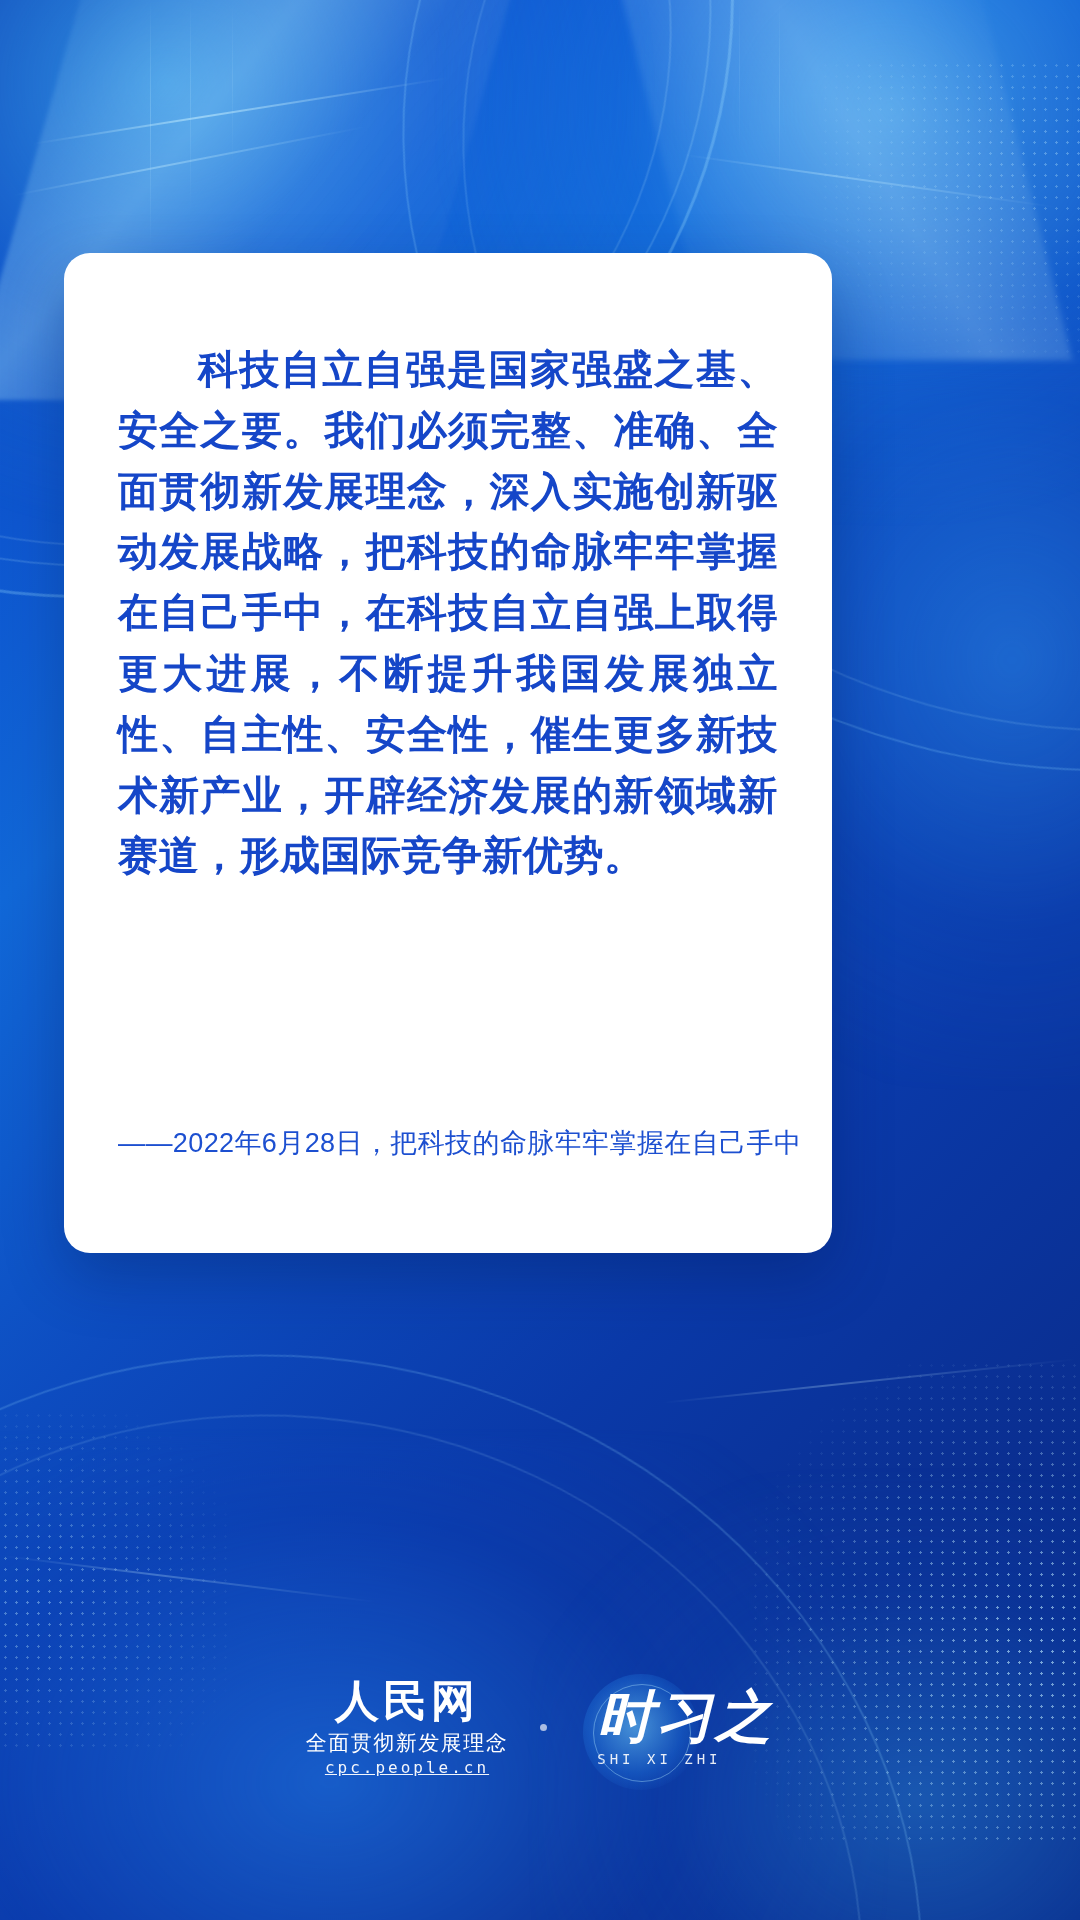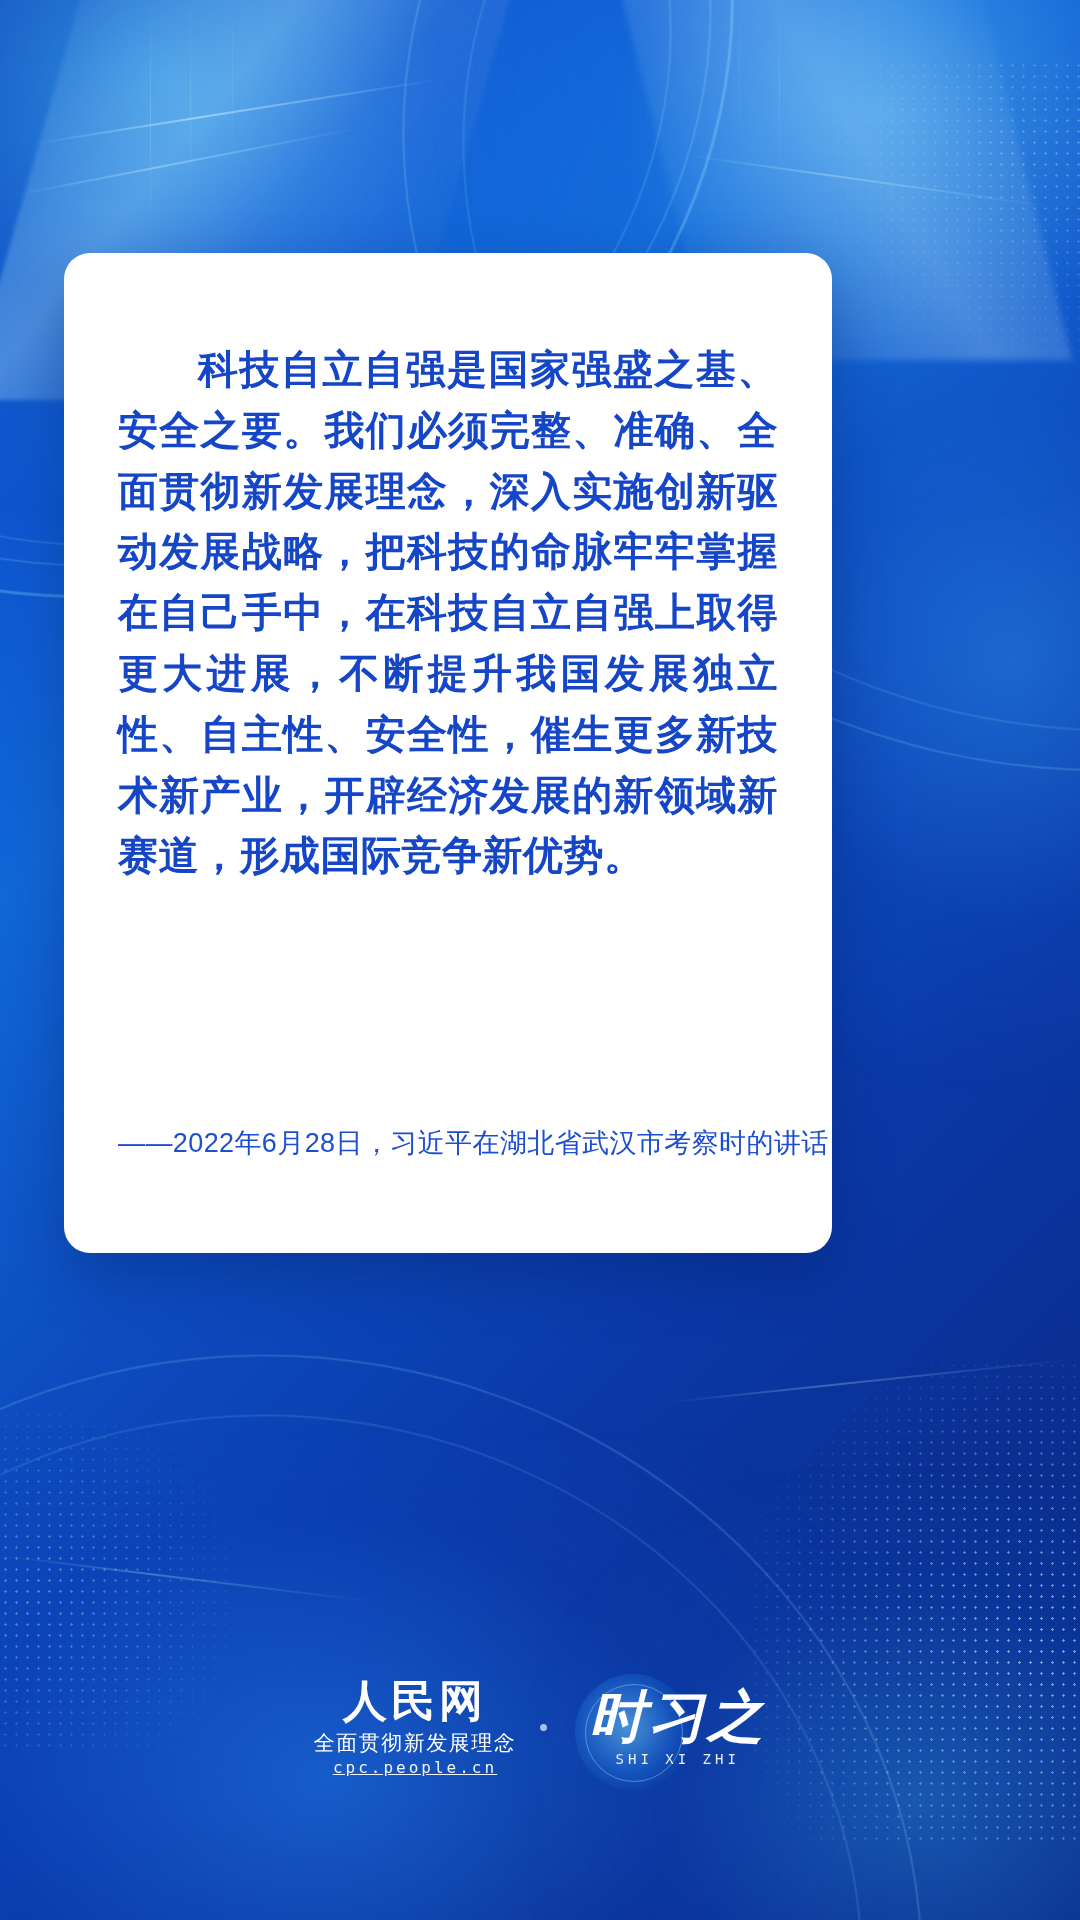--- a/index.html
+++ b/index.html
@@ -166,21 +166,21 @@
 
   
   #footer {
     position: absolute;
     left: 0; right: 0;
     bottom: 128px;
     height: 130px;
     display: flex;
     align-items: center;
     justify-content: center;
-    gap: 24px;
+    gap: 32px;
   }
 
   #people-logo {
     display: flex;
     flex-direction: column;
     align-items: center;
     color: #ffffff;
     line-height: 1;
   }
   #people-logo .cn-mark {
@@ -210,21 +210,21 @@
   .divider-dot {
     width: 7px; height: 7px;
     border-radius: 50%;
     background: rgba(255,255,255,0.65);
   }
 
   #shixizhi {
     position: relative;
     display: flex;
     flex-direction: column;
-    align-items: center;
+    align-items: flex-start;
     color: #ffffff;
     line-height: 1;
     padding-left: 18px;
   }
   #shixizhi .halo {
     position: absolute;
     left: 4px; top: -14px;
     width: 116px; height: 116px;
     border-radius: 50%;
     background: radial-gradient(circle at 45% 45%, rgba(120,215,255,0.55) 0%, rgba(40,140,240,0.28) 52%, rgba(20,90,210,0) 76%);
@@ -288,21 +288,21 @@
   <div class="vline" style="left:232px; top:0; height:170px; opacity:0.3;"></div>
   <div class="vline" style="right:300px; top:0; height:190px; opacity:0.35;"></div>
   <div class="vline" style="right:340px; top:0; height:150px; opacity:0.25;"></div>
 
   <div class="dots d-right"></div>
   <div class="dots d-left"></div>
   <div class="dots d-topright"></div>
 
   <div id="quote-card">
     <p id="quote-text">科技自立自强是国家强盛之基、安全之要。我们必须完整、准确、全面贯彻新发展理念，深入实施创新驱动发展战略，把科技的命脉牢牢掌握在自己手中，在科技自立自强上取得更大进展，不断提升我国发展独立性、自主性、安全性，催生更多新技术新产业，开辟经济发展的新领域新赛道，形成国际竞争新优势。</p>
-    <div id="quote-source">——2022年6月28日，习近平在湖北省武汉市考察时的讲话</div>
+    <div id="quote-source">——2022年6月28日，把科技的命脉牢牢掌握在自己手中</div>
   </div>
 
   <div id="footer">
 
     <div id="people-logo">
       <div class="cn-mark">人民网</div>
       <div class="cn-sub">全面贯彻新发展理念</div>
       <div class="en-sub">cpc.people.cn</div>
     </div>
 

